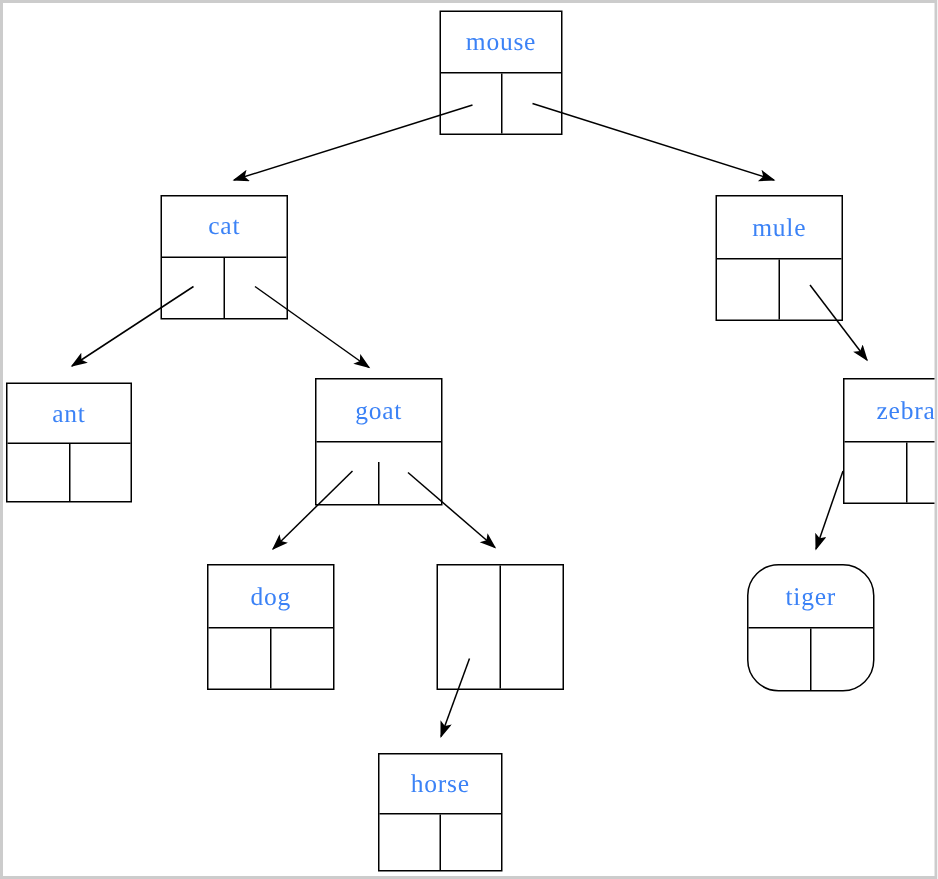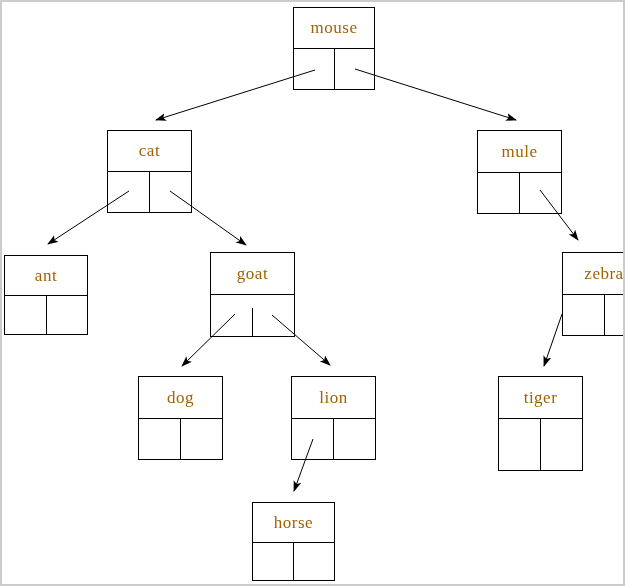--- a/index.html
+++ b/index.html
@@ -24,21 +24,21 @@
     box-sizing: border-box;
     display: flex;
     flex-direction: column;
   }
   .node-label {
     border-bottom: 1px solid #000000;
     display: flex;
     align-items: center;
     justify-content: center;
     font-size: 17px;
-    color: #a16207;
+    color: #3b82f6;
     letter-spacing: 0.5px;
     box-sizing: border-box;
     text-align: right;
   }
   .node-cells {
     flex: 1;
     display: flex;
   }
   .cell {
     flex: 1;
@@ -104,27 +104,26 @@
     </div>
   </div>
       <div class="node" style="left: 136px; top: 374px; width: 85px; height: 84px;">
     <div class="node-label" style="height: 42px;">dog</div>
     <div class="node-cells">
       <div class="cell left"></div>
       <div class="cell right"></div>
     </div>
   </div>
       <div class="node" style="left: 289px; top: 374px; width: 85px; height: 84px;">
-    <div class="node-label" style="height: 42px;">lion</div>
     <div class="node-cells">
       <div class="cell left"></div>
       <div class="cell right"></div>
     </div>
   </div>
-      <div class="node" style="left: 496px; top: 374px; width: 85px; height: 95px;">
+      <div class="node" style="left: 496px; top: 374px; width: 85px; height: 85px; border-radius: 21px;">
     <div class="node-label" style="height: 42px;">tiger</div>
     <div class="node-cells">
       <div class="cell left"></div>
       <div class="cell right"></div>
     </div>
   </div>
       <div class="node" style="left: 250px; top: 500px; width: 83px; height: 79px;">
     <div class="node-label" style="height: 40px;">horse</div>
     <div class="node-cells">
       <div class="cell left"></div>

